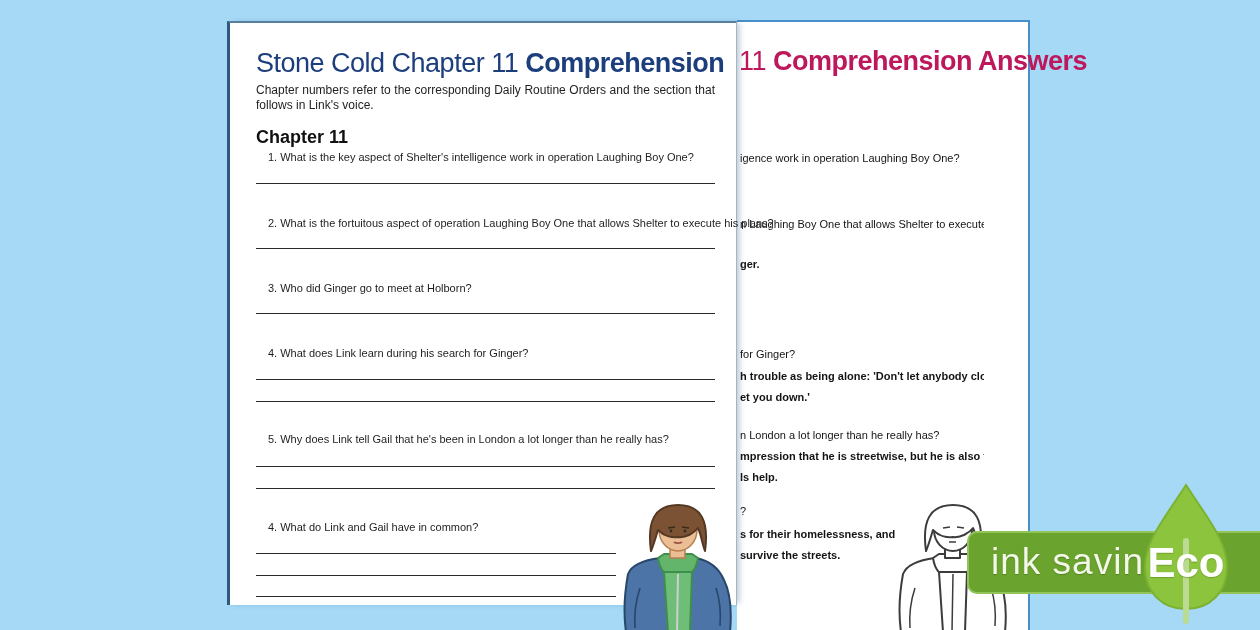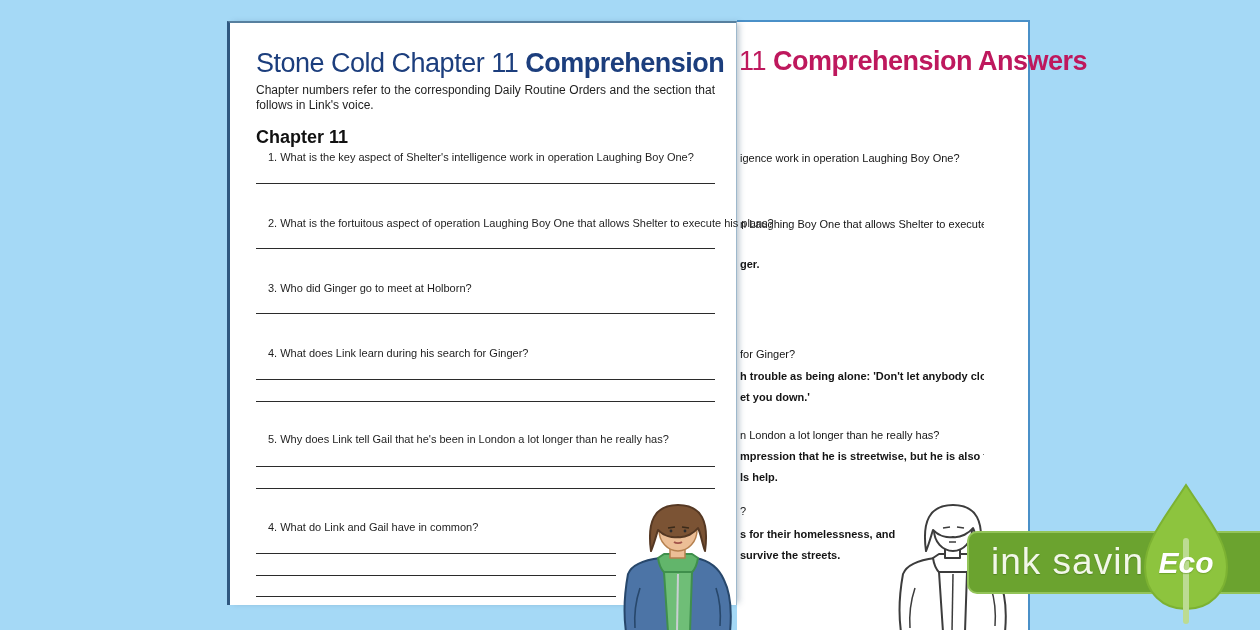--- a/index.html
+++ b/index.html
@@ -38,23 +38,22 @@
     background:#6ba32f;border:2px solid #93c459;border-right:none;
     border-radius:10px 0 0 10px;box-sizing:border-box;
   }
   #ink-banner .label{
     margin-left:22px;line-height:57px;font-size:37px;color:#f2f7e8;
     text-shadow:0 1px 1px rgba(60,100,20,.5);letter-spacing:1px;
   }
   #eco-leaf{position:absolute;left:1136px;top:483px;width:100px;height:142px;z-index:6;}
   #eco-label{
     position:absolute;left:1136px;top:543px;width:100px;height:40px;z-index:7;
-    text-align:center;line-height:40px;font-size:30px;font-weight:bold;color:#ffffff;
+    text-align:center;line-height:40px;font-size:42px;font-weight:bold;color:#ffffff;
     text-shadow:0 1px 1px rgba(90,140,30,.6);
-    font-style:italic;
   }
 </style>
 </head>
 <body>
 
 <div class="page" id="answers-page">
   <div class="ap-title"><span>11 </span><span class="bold">Comprehension Answers</span></div>
   <div id="frag-container">
       <div class="frag" style="top: 130px;">igence work in operation Laughing Boy One?</div>
       <div class="frag" style="top: 196px;">n Laughing Boy One that allows Shelter to execute his plans?</div>

